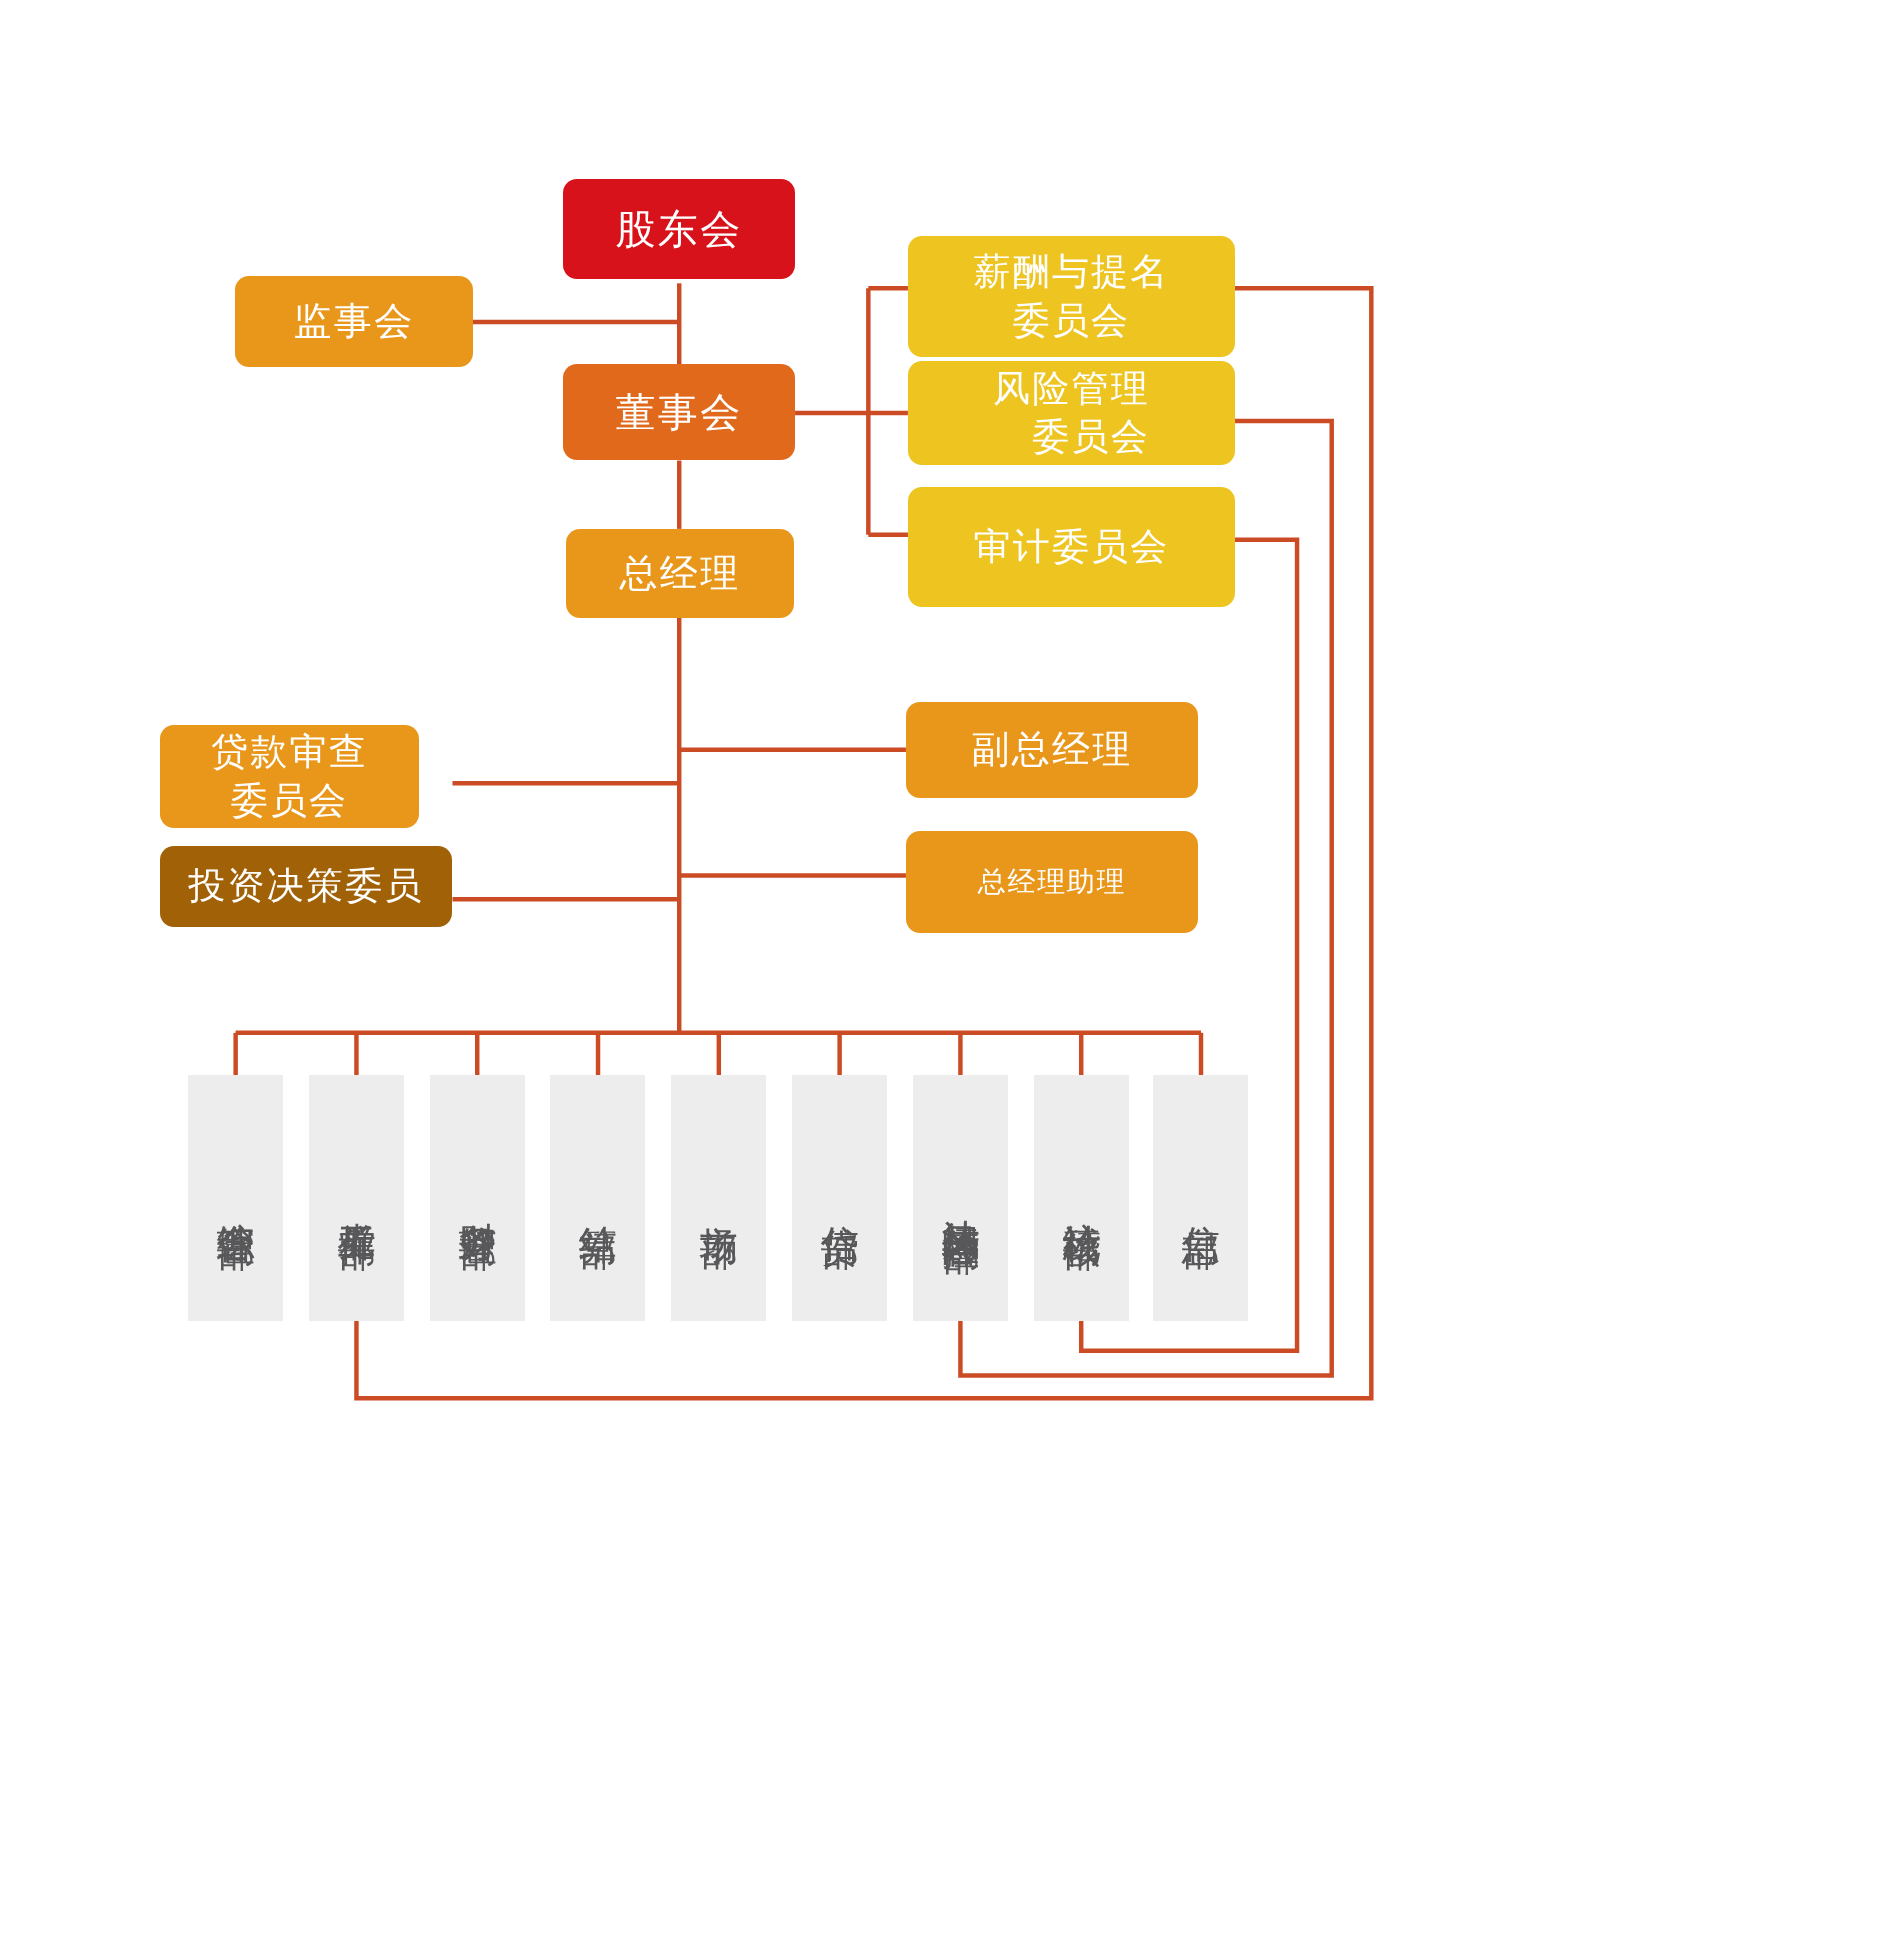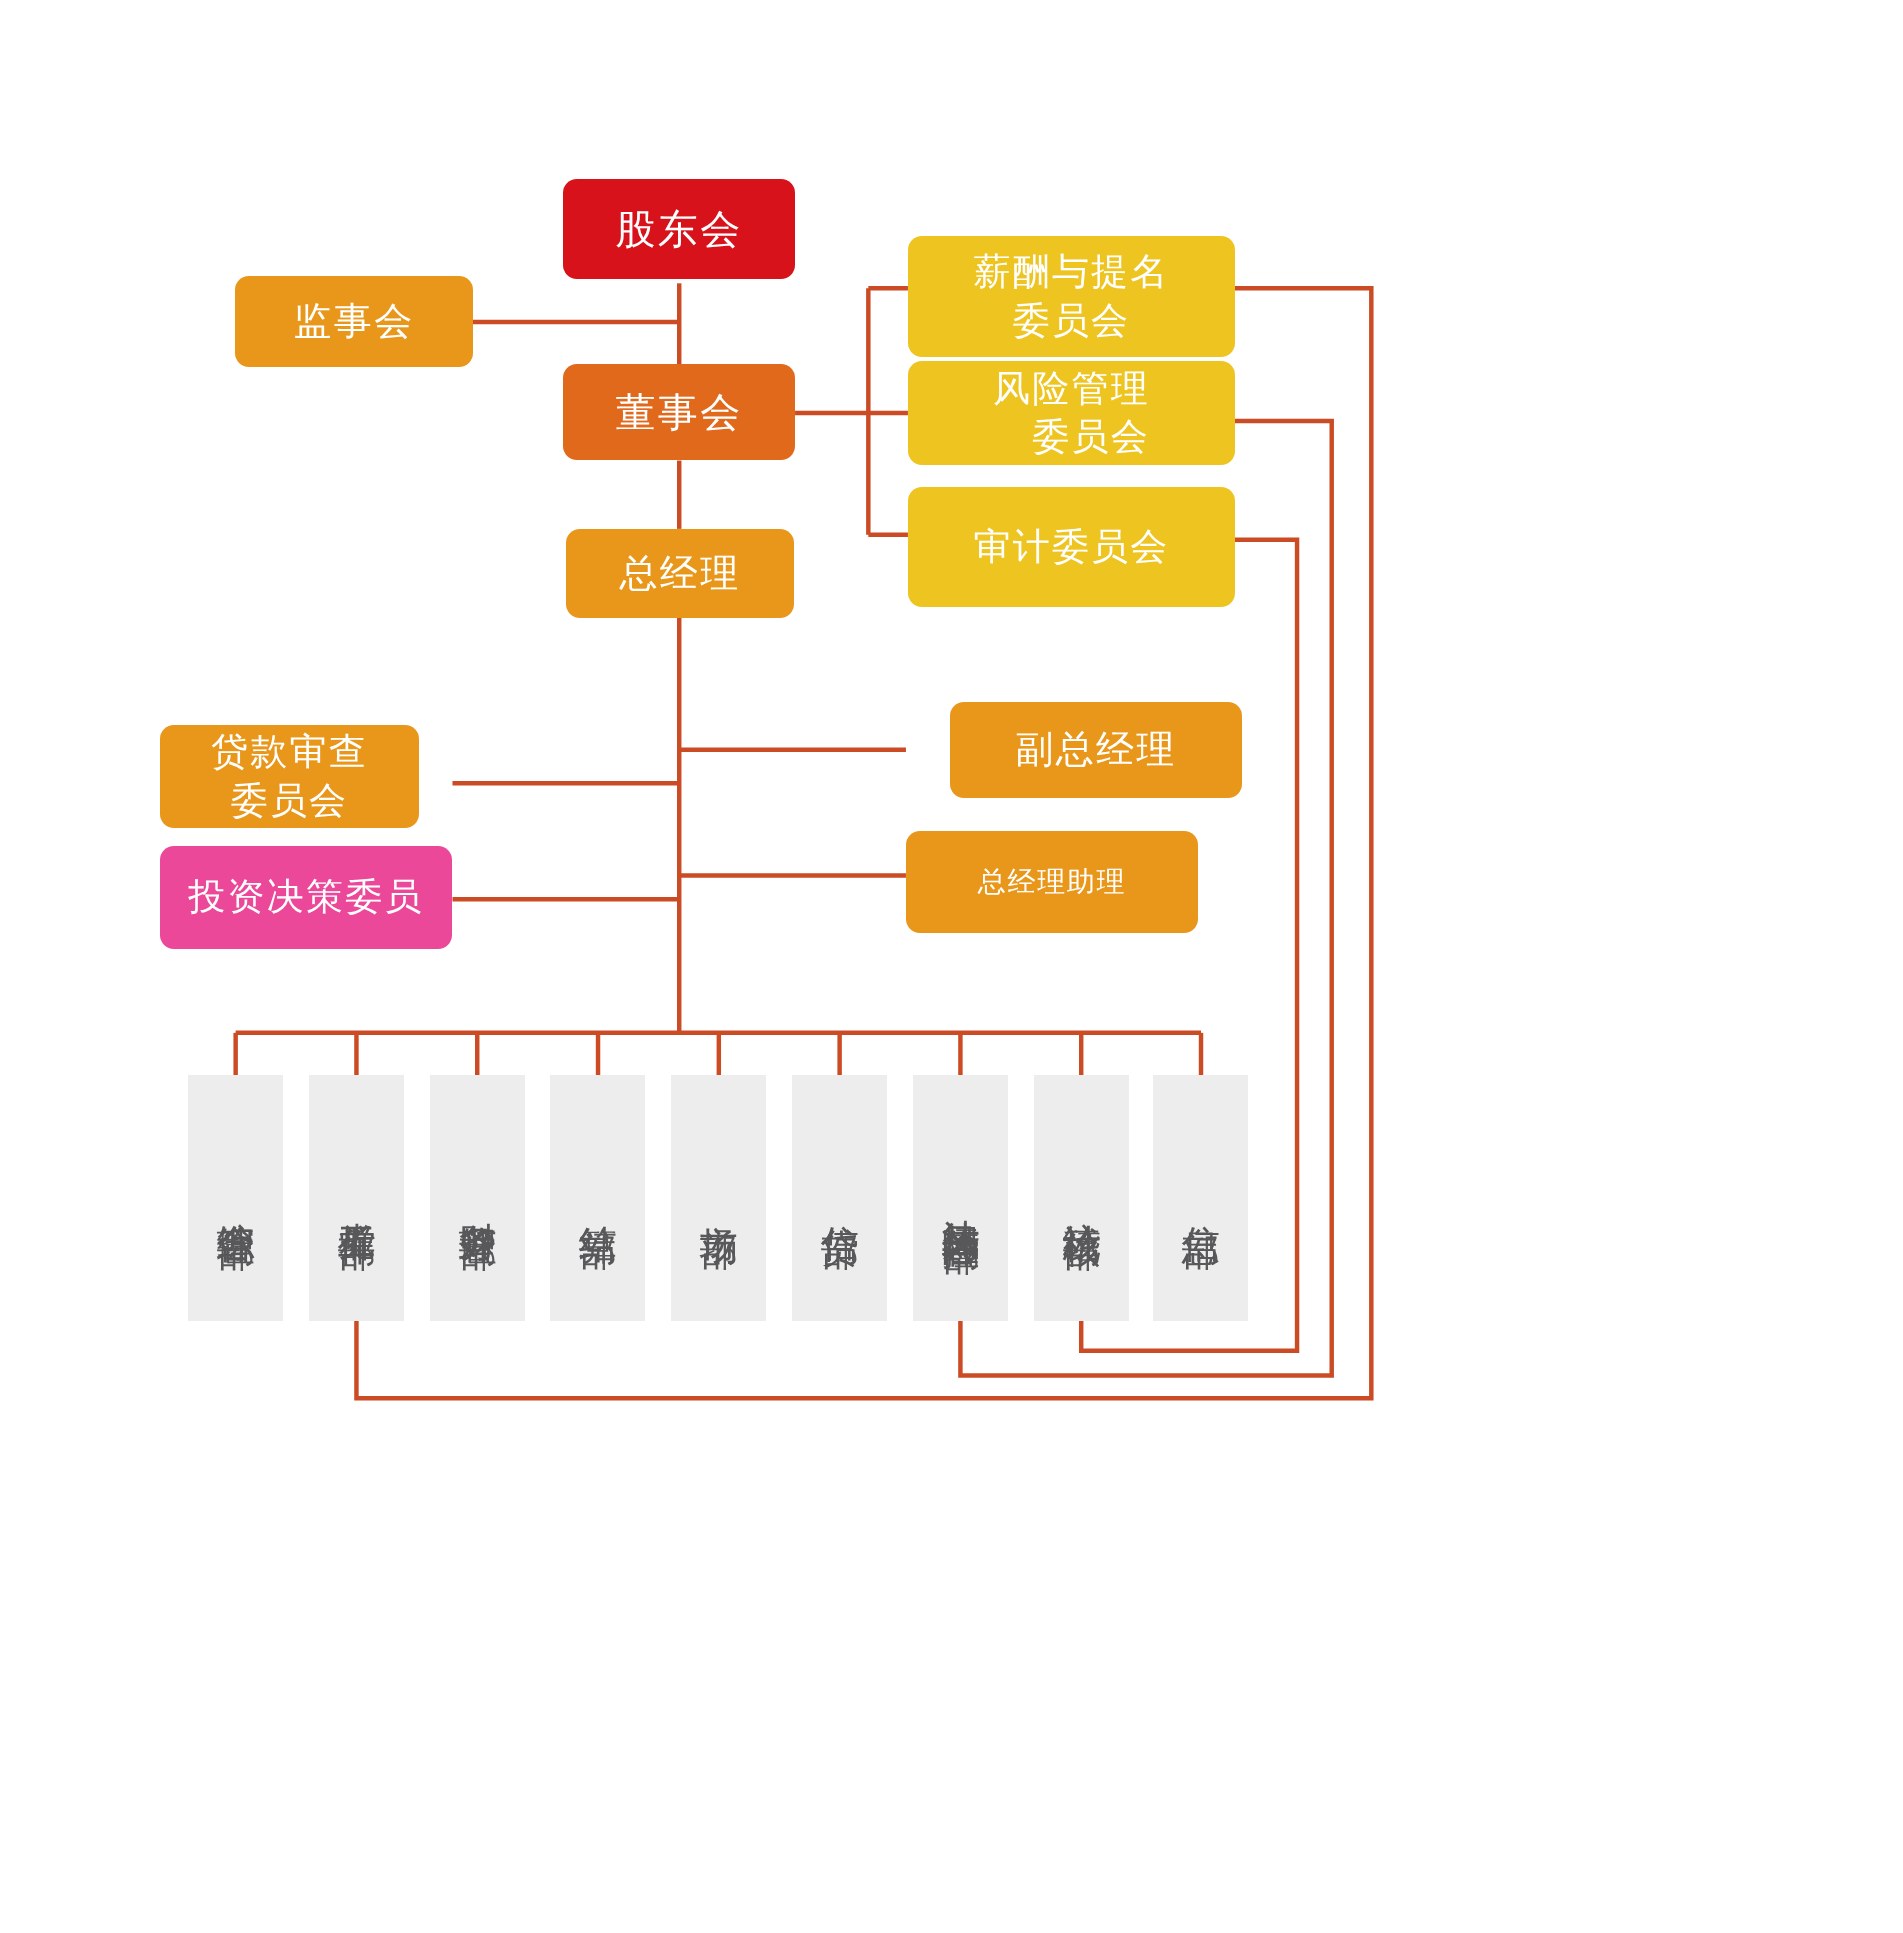--- a/index.html
+++ b/index.html
@@ -57,35 +57,35 @@
   .n-comm {
     background: #eec421; font-size: 37px;
   }
   .n-comm-pay  { left: 908px; top: 236px;  width: 327px; height: 121px; }
   .n-comm-risk { left: 908px; top: 361px;  width: 327px; height: 104px; text-align: right; }
   .n-comm-aud  { left: 908px; top: 487px;  width: 327px; height: 120px;  }
 
   
   .n-vgm {
     left: 906px; top: 702px; width: 292px; height: 96px;
-    background: #e8971b; font-size: 38px; margin-left: 44px;
+    background: #e8971b; font-size: 38px;
   }
   .n-gma {
     left: 906px; top: 831px; width: 292px; height: 102px;
     background: #e8971b; font-size: 28px;
   }
 
   
   .n-loan {
     left: 160px; top: 725px; width: 259px; height: 103px;
     background: #e8971b; font-size: 37px;
   }
   .n-invest {
-    left: 160px; top: 846px; width: 292px; height: 103px;
-    background: #ec4899; font-size: 37px;
+    left: 160px; top: 846px; width: 292px; height: 81px;
+    background: #a16207; font-size: 37px;
   }
 
   
   .dept {
     position: absolute;
     background: #ededed;
     display: flex;
     align-items: center;
     justify-content: center;
     z-index: 3;

